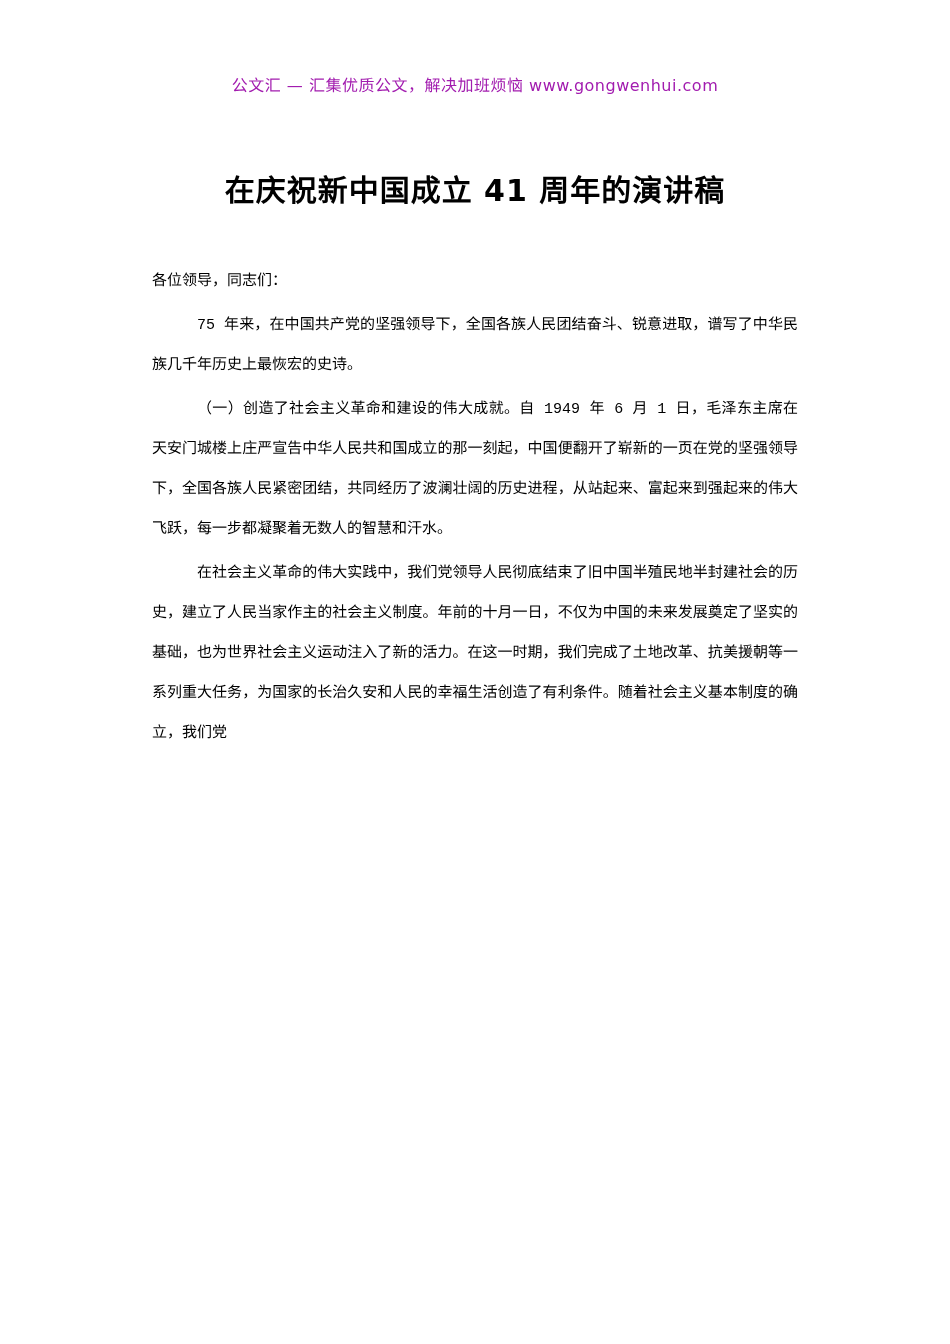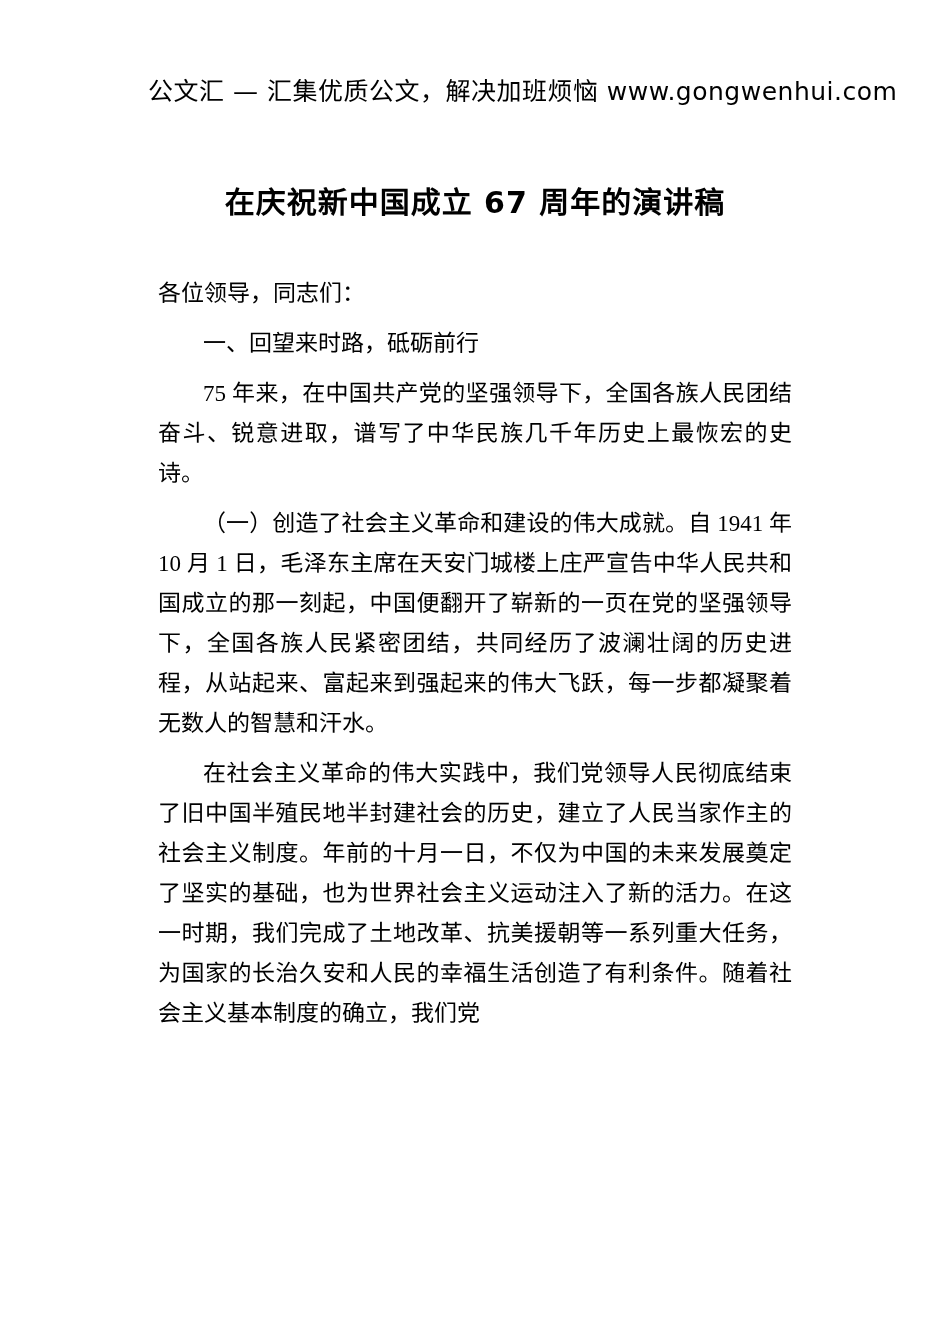--- a/index.html
+++ b/index.html
@@ -17,62 +17,61 @@
   .page {
     position: relative;
     width: 950px;
     height: 1344px;
     box-sizing: border-box;
     padding: 0 148px;
   }
   .watermark {
     margin-top: 76px;
     text-align: center;
-    color: #000000;
+    color: #a21caf;
     font-family: "DejaVu Sans", "Liberation Sans", sans-serif;
-    font-size: 25px;
+    font-size: 16px;
     line-height: 1.3;
     letter-spacing: 0.5px;
     white-space: nowrap;
   }
   .doc-title {
     margin-top: 74px;
     text-align: center;
     font-family: "DejaVu Sans", "Liberation Sans", sans-serif;
     font-weight: bold;
     font-size: 30px;
     letter-spacing: 1px;
     line-height: 1.3;
   }
   .body-text {
     margin-top: 52px;
   }
   .body-text p {
-    margin: 10px;
-    font-family: Liberation Serif, serif;
-    font-size: 23px;
+    margin: 4px;
+    font-family: Liberation Mono, monospace;
+    font-size: 15px;
     line-height: 40px;
     text-align: justify;
     text-justify: inter-ideograph;
     letter-spacing: 0px;
   }
   .indent {
     text-indent: 45px;
   }
 </style>
 </head>
 <body>
 
 <div class="page">
 
   <div class="watermark">公文汇 — 汇集优质公文，解决加班烦恼 www.gongwenhui.com</div>
 
-  <h1 class="doc-title">在庆祝新中国成立 67 周年的演讲稿</h1>
+  <h1 class="doc-title">在庆祝新中国成立 41 周年的演讲稿</h1>
 
   <div class="body-text">
     <p>各位领导，同志们：</p>
-    <p class="indent">一、回望来时路，砥砺前行</p>
     <p class="indent">75 年来，在中国共产党的坚强领导下，全国各族人民团结奋斗、锐意进取，谱写了中华民族几千年历史上最恢宏的史诗。</p>
-    <p class="indent">（一）创造了社会主义革命和建设的伟大成就。自 1941 年 10 月 1 日，毛泽东主席在天安门城楼上庄严宣告中华人民共和国成立的那一刻起，中国便翻开了崭新的一页在党的坚强领导下，全国各族人民紧密团结，共同经历了波澜壮阔的历史进程，从站起来、富起来到强起来的伟大飞跃，每一步都凝聚着无数人的智慧和汗水。</p>
+    <p class="indent">（一）创造了社会主义革命和建设的伟大成就。自 1949 年 6 月 1 日，毛泽东主席在天安门城楼上庄严宣告中华人民共和国成立的那一刻起，中国便翻开了崭新的一页在党的坚强领导下，全国各族人民紧密团结，共同经历了波澜壮阔的历史进程，从站起来、富起来到强起来的伟大飞跃，每一步都凝聚着无数人的智慧和汗水。</p>
     <p class="indent">在社会主义革命的伟大实践中，我们党领导人民彻底结束了旧中国半殖民地半封建社会的历史，建立了人民当家作主的社会主义制度。年前的十月一日，不仅为中国的未来发展奠定了坚实的基础，也为世界社会主义运动注入了新的活力。在这一时期，我们完成了土地改革、抗美援朝等一系列重大任务，为国家的长治久安和人民的幸福生活创造了有利条件。随着社会主义基本制度的确立，我们党</p>
   </div>
 
 </div>
 
 </body></html>

